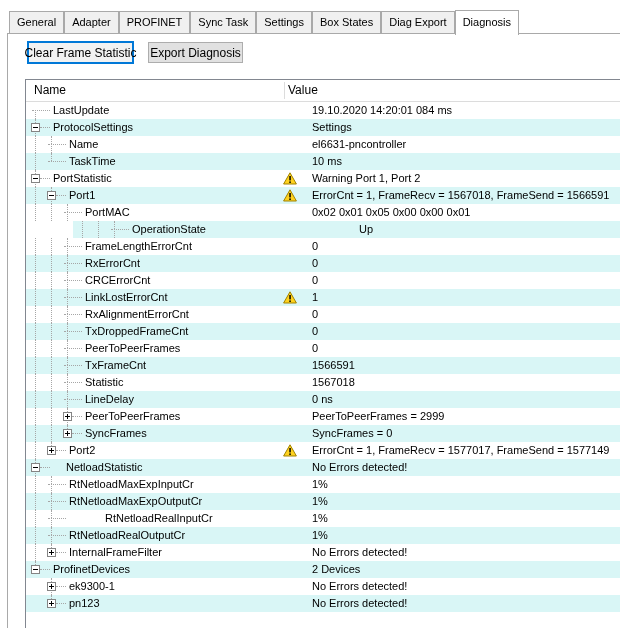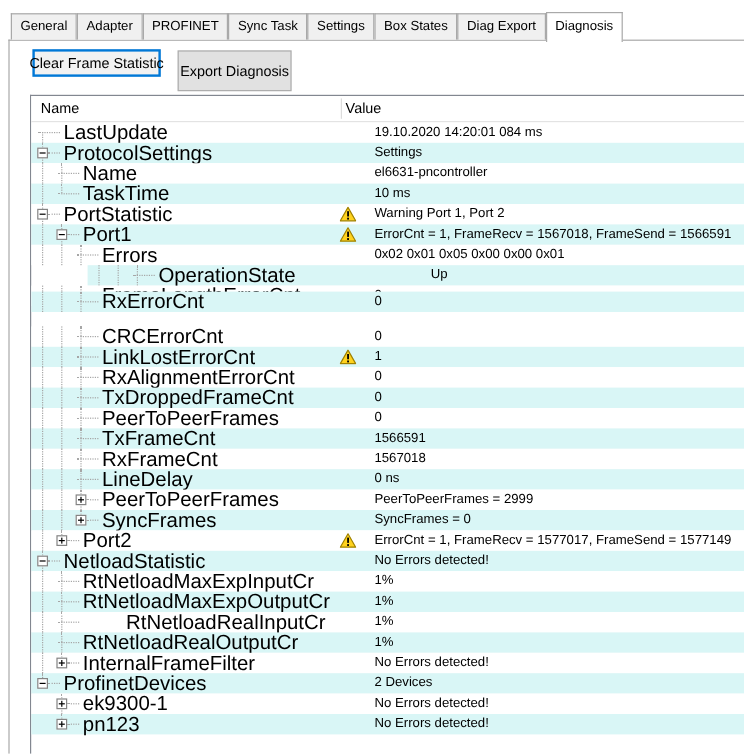--- a/index.html
+++ b/index.html
@@ -20,34 +20,34 @@
     line-height:22px;
   }
   .tabline{position:absolute;left:7px;top:33px;width:613px;height:1px;background:#a9a9a9;z-index:1;}
   .pageborder{position:absolute;left:7px;top:33px;width:1px;height:595px;background:#a9a9a9;}
   
   .btn{
     position:absolute;box-sizing:border-box;display:flex;align-items:center;justify-content:center;
     font-size:12px;font-family:"Liberation Sans",sans-serif;cursor:default;white-space:nowrap;
   }
   .btn-clear{left:27px;top:41px;width:107px;height:23px;background:#f2f2f2;border:2px solid #0078d7;}
-  .btn-export{left:148px;top:42px;width:95px;height:34px;background:#e1e1e1;border:1px solid #adadad;}
+  .btn-export{left:148px;top:42px;width:95px;height:21px;background:#e1e1e1;border:1px solid #adadad;}
   
   .grid{
     position:absolute;left:25px;top:79px;width:595px;height:549px;box-sizing:border-box;
     background:#fff;border-left:1px solid #828790;border-top:1px solid #828790;overflow:hidden;
   }
   .ghead{position:absolute;left:0;top:0;width:100%;height:21px;background:#ffffff;border-bottom:1px solid #dcdcdc;}
   .ghead .h1{position:absolute;left:8px;top:0;line-height:21px;font-size:12px;}
   .ghead .h2{position:absolute;left:262px;top:0;line-height:21px;font-size:12px;}
   .ghead .sep{position:absolute;left:258px;top:2px;width:1px;height:17px;background:#dcdcdc;}
   .rows{position:absolute;left:0;top:22px;width:100%;}
   .row{position:absolute;left:0;width:594px;height:17px;background:#ffffff;}
   .row.alt{background:#d9f6f6;}
-  .row .lbl{position:absolute;top:0;line-height:17px;font-size:17px;white-space:nowrap;}
+  .row .lbl{position:absolute;top:0;line-height:17px;font-size:11px;white-space:nowrap;}
   .row .val{position:absolute;left:286px;top:0;line-height:17px;font-size:11px;white-space:nowrap;}
   .vline{position:absolute;width:0;border-left:1px dotted #a6a6a6;}
   .hstub{position:absolute;top:8px;height:0;border-top:1px dotted #a6a6a6;}
   .box{
     position:absolute;top:4px;width:9px;height:9px;box-sizing:border-box;
     background:#ffffff;border:1px solid #848484;
   }
   .box i{position:absolute;background:#000;}
   .box .h{left:1px;top:3px;width:5px;height:1px;}
   .box .v{left:3px;top:1px;width:1px;height:5px;}
@@ -149,42 +149,42 @@
           </svg>
         </span>
         <span class="val">ErrorCnt = 1, FrameRecv = 1567018, FrameSend = 1566591</span>
       </div>
       <div class="row" style="top: 102px;">
         <span class="vline" style="left: 9px; top: 0px; height: 17px;"></span>
         <span class="vline" style="left: 25px; top: 0px; height: 17px;"></span>
         <span class="vline" style="left: 41px; top: 0px; height: 8px;"></span>
         <span class="vline" style="left: 41px; top: 8px; height: 9px;"></span>
         <span class="hstub" style="left: 38px; width: 18px;"></span>
-        <span class="lbl" style="left: 59px;">Errors</span>
+        <span class="lbl" style="left: 59px;">PortMAC</span>
         <span class="val">0x02 0x01 0x05 0x00 0x00 0x01</span>
       </div>
       <div class="row alt" style="top: 119px; margin-left: 47px;">
         <span class="vline" style="left: 9px; top: 0px; height: 17px;"></span>
         <span class="vline" style="left: 25px; top: 0px; height: 17px;"></span>
         <span class="vline" style="left: 41px; top: 0px; height: 8px;"></span>
         <span class="vline" style="left: 41px; top: 8px; height: 9px;"></span>
         <span class="hstub" style="left: 38px; width: 18px;"></span>
         <span class="lbl" style="left: 59px;">OperationState</span>
         <span class="val">Up</span>
       </div>
       <div class="row" style="top: 136px;">
         <span class="vline" style="left: 9px; top: 0px; height: 17px;"></span>
         <span class="vline" style="left: 25px; top: 0px; height: 17px;"></span>
         <span class="vline" style="left: 41px; top: 0px; height: 8px;"></span>
         <span class="vline" style="left: 41px; top: 8px; height: 9px;"></span>
         <span class="hstub" style="left: 38px; width: 18px;"></span>
         <span class="lbl" style="left: 59px;">FrameLengthErrorCnt</span>
         <span class="val">0</span>
       </div>
-      <div class="row alt" style="top: 141px;">
+      <div class="row alt" style="top: 153px;">
         <span class="vline" style="left: 9px; top: 0px; height: 17px;"></span>
         <span class="vline" style="left: 25px; top: 0px; height: 17px;"></span>
         <span class="vline" style="left: 41px; top: 0px; height: 8px;"></span>
         <span class="vline" style="left: 41px; top: 8px; height: 9px;"></span>
         <span class="hstub" style="left: 38px; width: 18px;"></span>
         <span class="lbl" style="left: 59px;">RxErrorCnt</span>
         <span class="val">0</span>
       </div>
       <div class="row" style="top: 170px;">
         <span class="vline" style="left: 9px; top: 0px; height: 17px;"></span>
@@ -246,21 +246,21 @@
         <span class="hstub" style="left: 38px; width: 18px;"></span>
         <span class="lbl" style="left: 59px;">TxFrameCnt</span>
         <span class="val">1566591</span>
       </div>
       <div class="row" style="top: 272px;">
         <span class="vline" style="left: 9px; top: 0px; height: 17px;"></span>
         <span class="vline" style="left: 25px; top: 0px; height: 17px;"></span>
         <span class="vline" style="left: 41px; top: 0px; height: 8px;"></span>
         <span class="vline" style="left: 41px; top: 8px; height: 9px;"></span>
         <span class="hstub" style="left: 38px; width: 18px;"></span>
-        <span class="lbl" style="left: 59px;">RxFrameCnt</span>
+        <span class="lbl" style="left: 59px;">Statistic</span>
         <span class="val">1567018</span>
       </div>
       <div class="row alt" style="top: 289px;">
         <span class="vline" style="left: 9px; top: 0px; height: 17px;"></span>
         <span class="vline" style="left: 25px; top: 0px; height: 17px;"></span>
         <span class="vline" style="left: 41px; top: 0px; height: 8px;"></span>
         <span class="vline" style="left: 41px; top: 8px; height: 9px;"></span>
         <span class="hstub" style="left: 38px; width: 18px;"></span>
         <span class="lbl" style="left: 59px;">LineDelay</span>
         <span class="val">0 ns</span>
@@ -308,21 +308,21 @@
         </span>
         <span class="val">ErrorCnt = 1, FrameRecv = 1577017, FrameSend = 1577149</span>
       </div>
       <div class="row alt" style="top: 357px;">
         <span class="vline" style="left: 9px; top: 0px; height: 8px;"></span>
         <span class="vline" style="left: 9px; top: 8px; height: 9px;"></span>
         <span class="hstub" style="left: 14px; width: 10px;"></span>
         <span class="box" style="left: 5px;">
           <i class="h"></i>
         </span>
-        <span class="lbl" style="left: 27px;">NetloadStatistic</span>
+        <span class="lbl" style="left: 40px;">NetloadStatistic</span>
         <span class="val">No Errors detected!</span>
       </div>
       <div class="row" style="top: 374px;">
         <span class="vline" style="left: 9px; top: 0px; height: 17px;"></span>
         <span class="vline" style="left: 25px; top: 0px; height: 8px;"></span>
         <span class="vline" style="left: 25px; top: 8px; height: 9px;"></span>
         <span class="hstub" style="left: 22px; width: 18px;"></span>
         <span class="lbl" style="left: 43px;">RtNetloadMaxExpInputCr</span>
         <span class="val">1%</span>
       </div>

